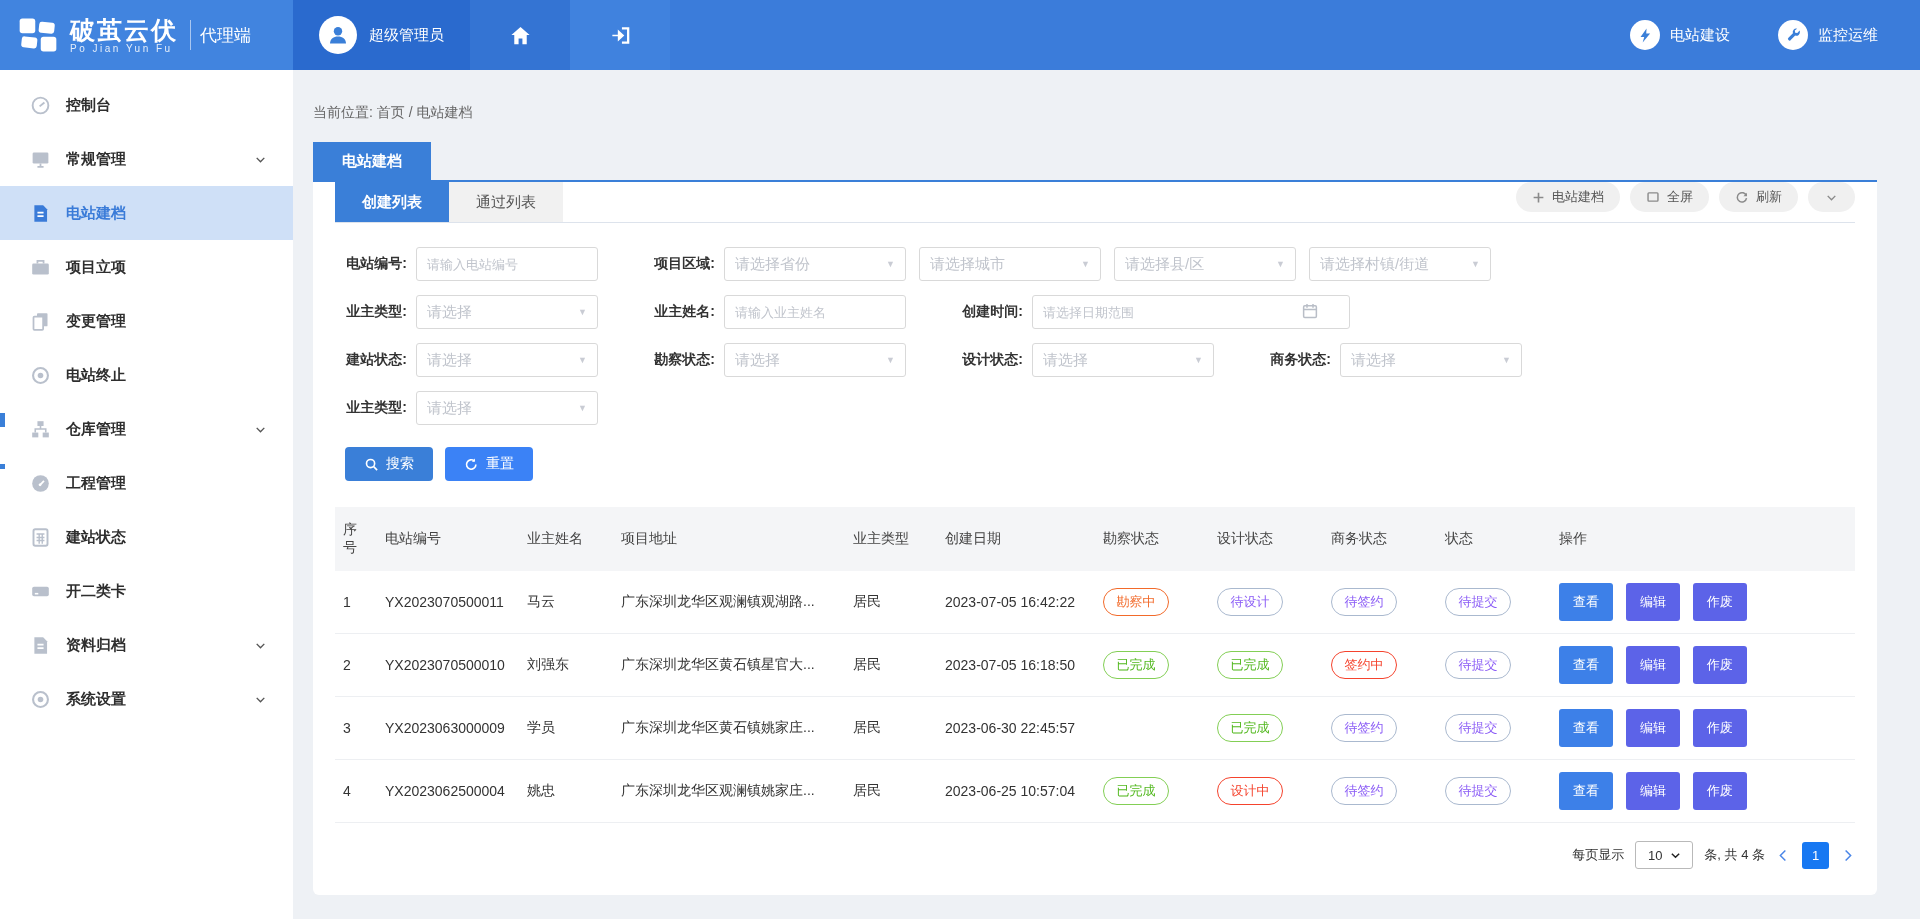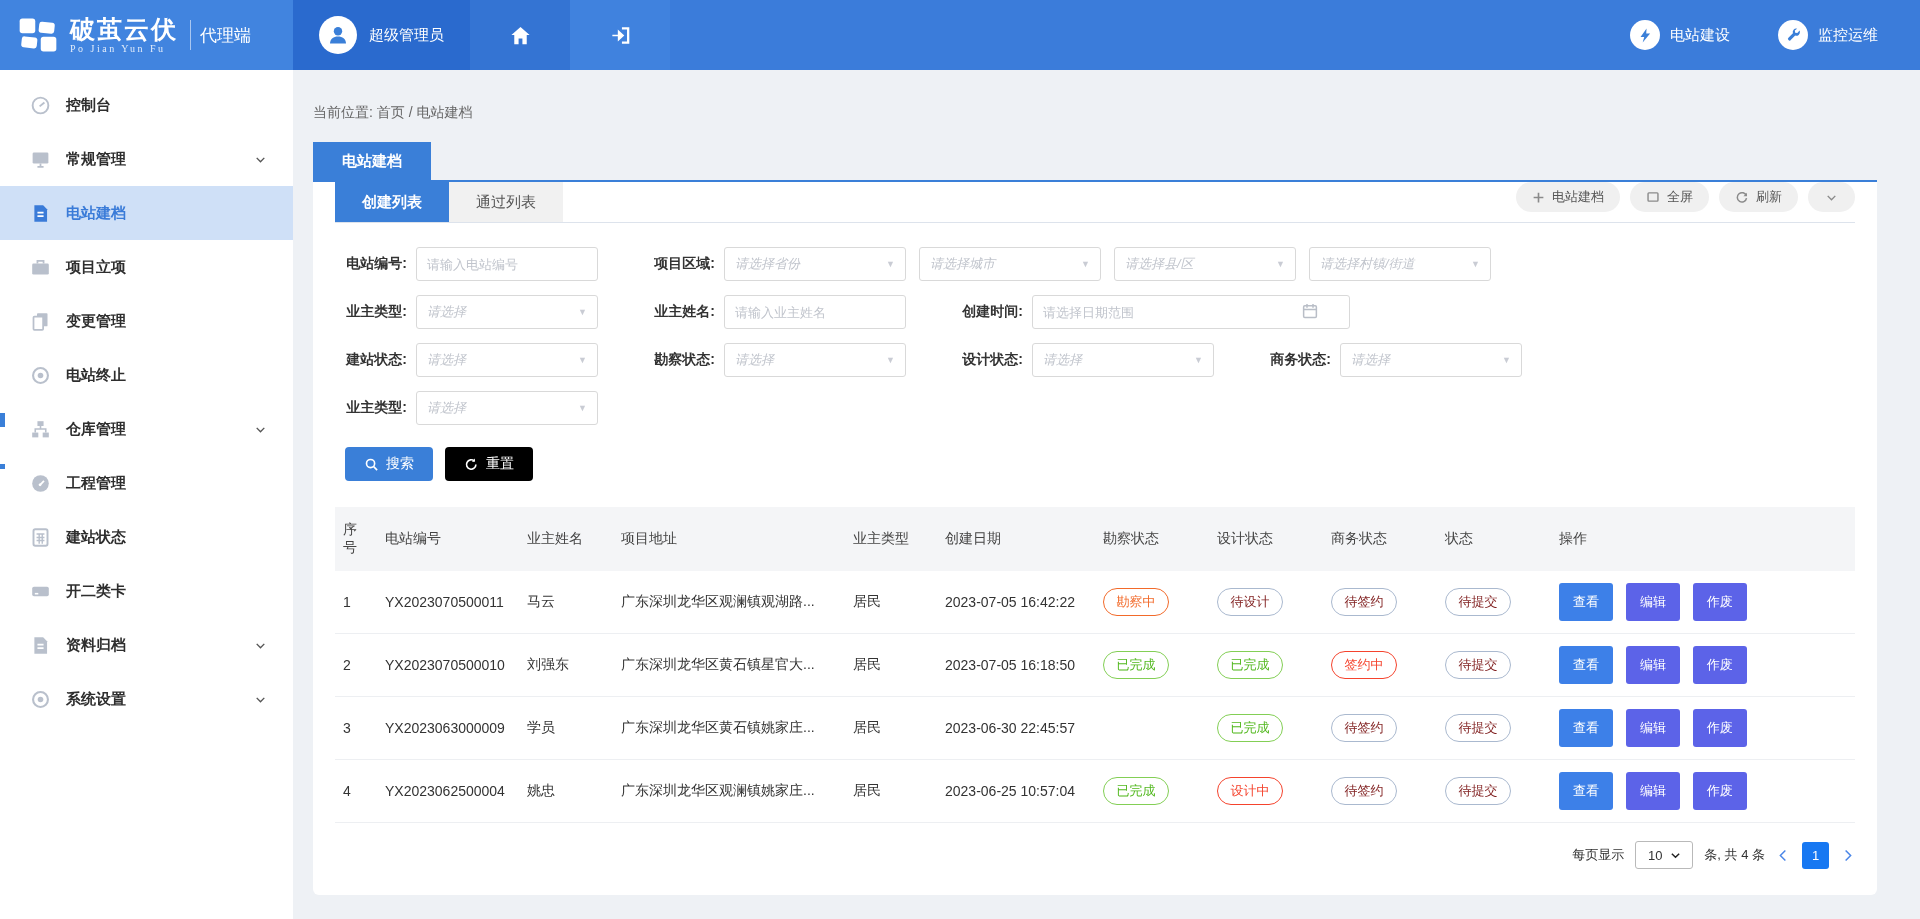--- a/index.html
+++ b/index.html
@@ -1,21 +1,21 @@
 <!DOCTYPE html>
 <html><head>
 <meta charset="utf-8">
 <style>
   * { margin:0; padding:0; box-sizing:border-box; }
   html,body { width:1920px; height:919px; }
   body { font-family:"Liberation Sans","DejaVu Sans",sans-serif; background:#eef1f5; overflow:hidden; }
 
   
   .topbar { height:70px; background:#3b7cda; display:flex; align-items:stretch; }
-  .logo-seg { width:293px; background:#4184df; display:flex; align-items:center; padding-left:16px;font-family:Liberation Serif, serif; }
+  .logo-seg { width:293px; background:#4184df; display:flex; align-items:center; padding-left:16px; }
   .logo-mark { width:44px; height:44px; margin-right:10px; }
   .logo-title { color:#fff; font-size:25px; font-weight:bold; letter-spacing:2px; line-height:26px; }
   .logo-sub { color:rgba(255,255,255,.85); font-size:10px; letter-spacing:2.5px; }
   .logo-divider { width:1px; height:30px; background:rgba(255,255,255,.55); margin:0 9px 0 12px; }
   .logo-badge { color:#fff; font-size:17px; }
   .seg { display:flex; align-items:center; justify-content:center; cursor:pointer; }
   .user-seg { background:#2a6ace; padding:0 26px; gap:12px; color:#fff; font-size:15px; }
   .avatar { width:38px; height:38px; background:#fff; border-radius:50%; display:flex; align-items:center; justify-content:center; }
   .home-seg { background:#3474d3; width:100px; }
   .exit-seg { background:#4082de; width:100px; }
@@ -55,44 +55,44 @@
 
   
   .filters { padding-top:24px; }
   .frow { display:flex; align-items:center; margin-bottom:14px; }
   .fgroup { display:flex; align-items:center; }
   .flabel { width:72px; text-align:right; font-size:14px; color:#333; font-weight:700; margin-right:9px; white-space:nowrap; }
   .finput { width:182px; height:34px; border:1px solid #d9d9d9; border-radius:3px; padding:0 10px; font-size:13px; color:#333; outline:none; }
   .finput::placeholder { color:#c0c4cc; }
   .fselect { width:182px; height:34px; border:1px solid #d9d9d9; border-radius:3px; display:flex; align-items:center;
              justify-content:space-between; padding:0 10px; background:#fff; cursor:pointer; }
-  .fselect .ph { color:#c0c4cc; font-size:13px;font-style:italic; }
+  .fselect .ph { color:#c0c4cc; font-size:15px; }
   .caret-tri { color:#c9ccd4; font-size:9px; }
   .gap-col { margin-left:45px; }
   .gap-sel { margin-left:13px; }
   .fdate { position:relative; width:296px; }
   .fdate .finput { width:318px; padding-right:34px; }
   .fdate .cal { position:absolute; right:9px; top:7px; }
 
   .btn-row { margin-top:22px; display:flex; gap:12px; padding-left:10px; }
   .btn { height:34px; border-radius:4px; border:none; color:#fff; font-size:14px; display:flex; align-items:center; gap:7px; padding:0 19px; cursor:pointer; }
   .btn.search { background:#3a7fd8; }
-  .btn.reset { background:#000000; }
+  .btn.reset { background:#3b82f6; }
 
   
   .tbl-wrap { margin-top:26px; }
   table { width:100%; border-collapse:collapse; table-layout:fixed; }
   thead th { background:#f4f5f7; font-size:14px; color:#444; font-weight:400; text-align:left; padding:14px 8px; }
   tbody td { font-size:14px; color:#333; padding:12px 8px; border-bottom:1px solid #edeff2; height:52px;
              overflow:hidden; white-space:nowrap; text-overflow:ellipsis; }
   .badge { display:inline-block; min-width:66px; text-align:center; padding:4px 10px; border:1px solid; border-radius:14px; font-size:13px; background:#fff; }
   .badge[data-type="orange"] { color:#f26a2a; border-color:#f26a2a; }
   .badge[data-type="red"]    { color:#f5432d; border-color:#f5432d; }
   .badge[data-type="green"]  { color:#52b81e; border-color:#83cf55; }
-  .badge[data-type="gray"]   { color:#7f1d1d; border-color:#aab9cf; }
+  .badge[data-type="gray"]   { color:#8b5cf6; border-color:#aab9cf; }
   .abtn { width:54px; height:38px; border:none; border-radius:3px; color:#fff; font-size:13px; margin-right:9px; cursor:pointer; }
   .abtn.view { background:#3d80e8; }
   .abtn.edit, .abtn.void { background:#5c63e8; }
 
   
   .pager { display:flex; justify-content:flex-end; align-items:center; gap:11px; margin-top:18px; font-size:13px; color:#333; }
   .psel { width:58px; height:28px; border:1px solid #b9b9b9; border-radius:3px; display:flex; align-items:center; justify-content:center; gap:7px; cursor:pointer; background:#fff; }
   .pchev { background:none; border:none; cursor:pointer; display:flex; align-items:center; }
   .ppage { width:27px; height:27px; background:#1778f2; color:#fff; border-radius:3px; display:flex; align-items:center; justify-content:center; font-size:13px; cursor:pointer; }
 </style>

